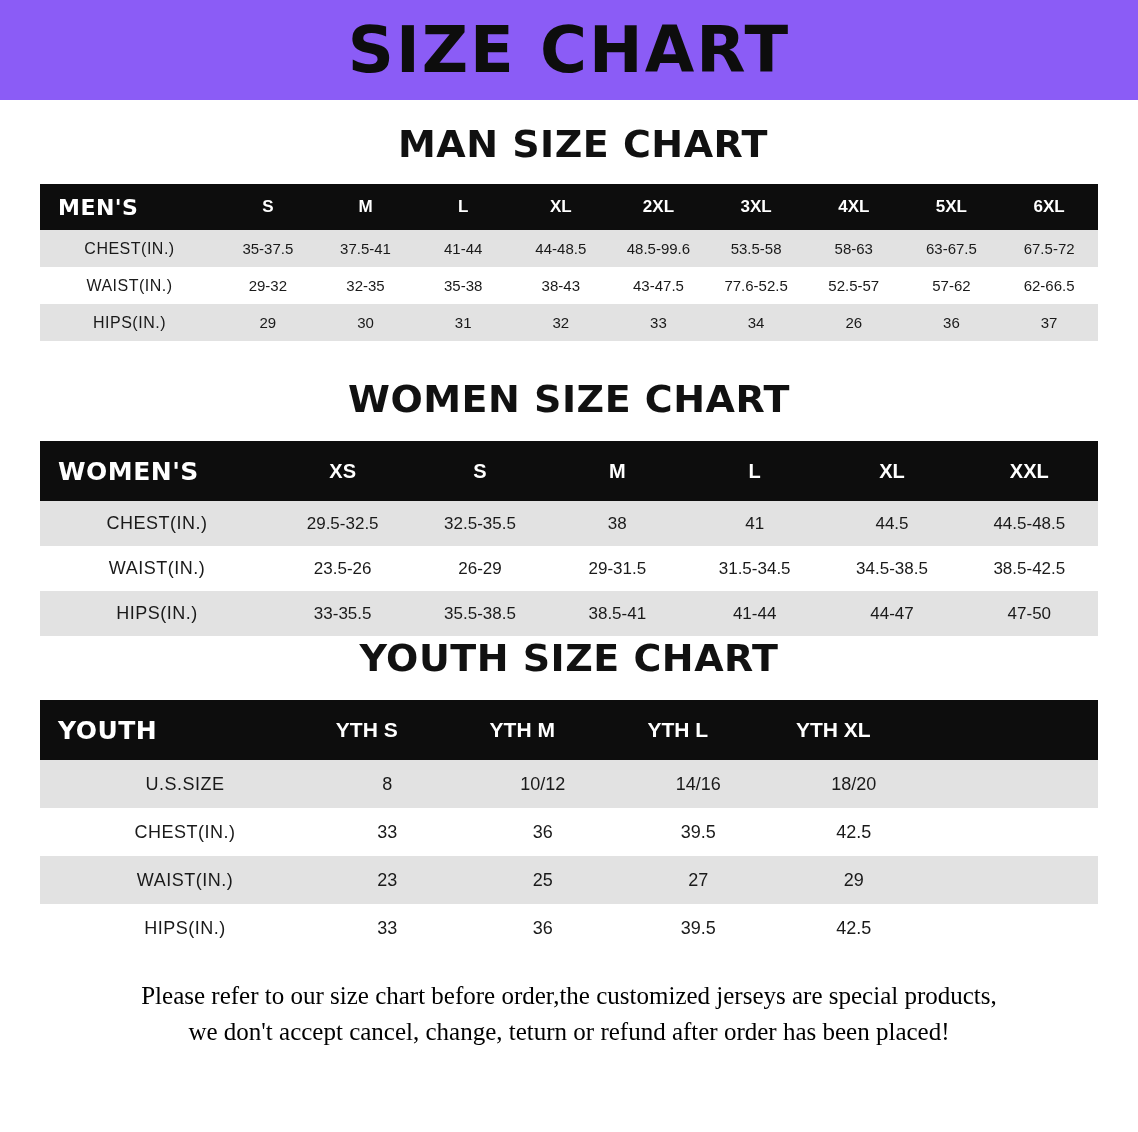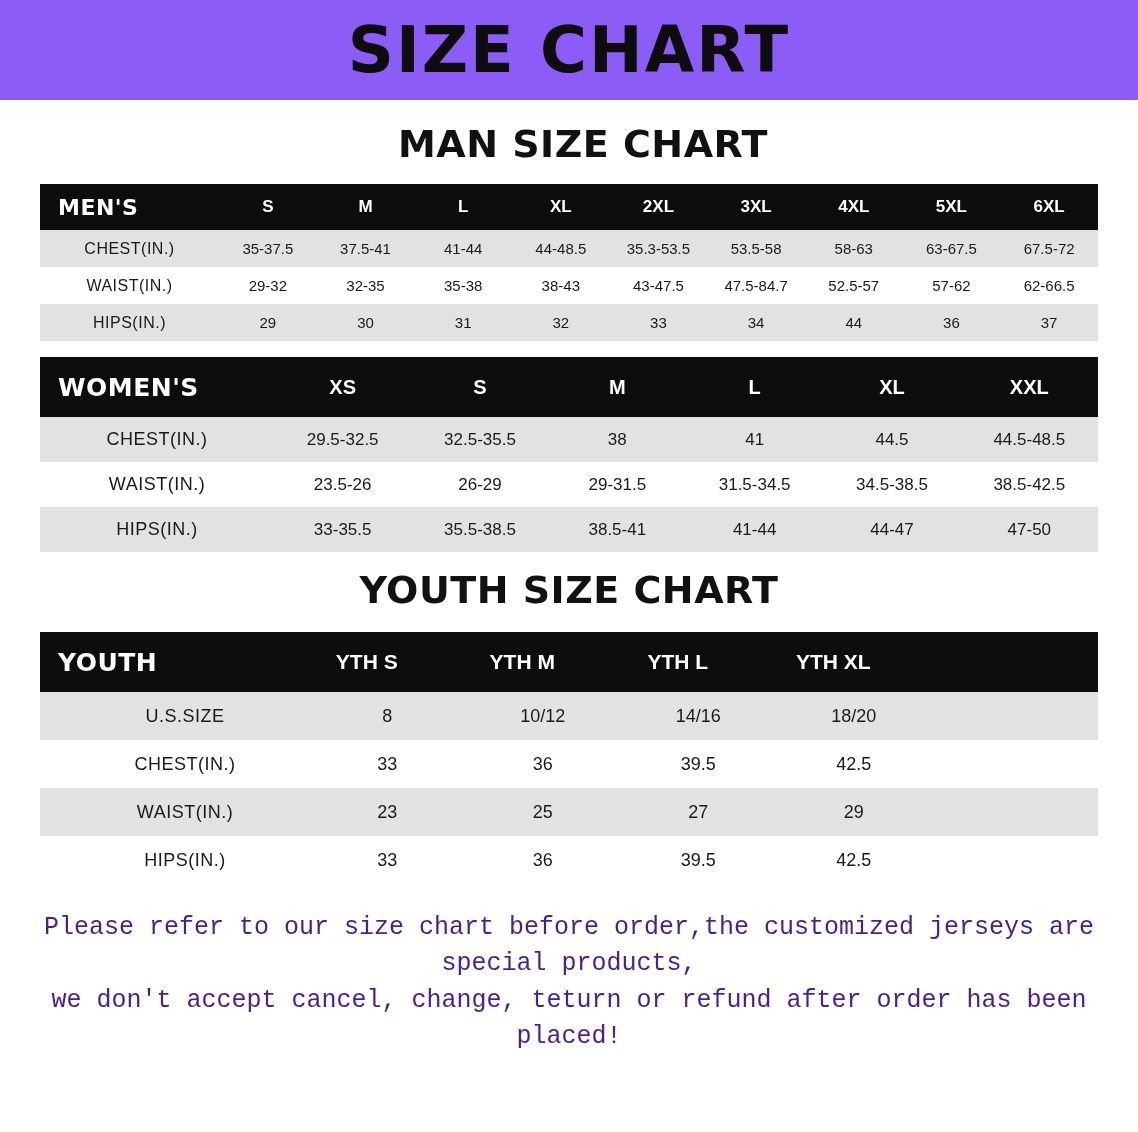--- a/index.html
+++ b/index.html
@@ -46,21 +46,21 @@
     font-size: 38px;
     color: #111111;
     letter-spacing: 0.5px;
   }
   .sec-man  { margin-top: 22px; margin-bottom: 18px; margin-left: 28px; }
   .sec-women{ margin-top: 36px; margin-bottom: 20px; }
   .sec-youth{ margin-bottom: 20px; }
 
   
   .table-wrap {
-    margin: 16px 40px;
+    margin: 0 40px;
   }
   table.size {
     width: 1058px;
     border-collapse: collapse;
     table-layout: fixed;
   }
   table.size th, table.size td {
     text-align: center;
     font-family: "Liberation Sans", sans-serif;
   }
@@ -102,22 +102,22 @@
 
   
   .youth thead th { font-size: 21px; height: 58px; }
   .youth thead th.rowlabel { font-size: 25px; }
   .youth tbody td { font-size: 18px; height: 46px; padding-left: 42px; }
   .youth tbody td.rowlabel { font-size: 18px; }
 
   
   .note {
     margin: 26px 40px 0 40px;
-    color: #4c1d95;
-    font-family: Liberation Mono, monospace;
+    color: #000000;
+    font-family: Liberation Serif, serif;
     font-size: 25px;
     line-height: 1.45;
     text-align: center;
   }
   .note span { display: block; }
 </style>
 </head>
 <body>
 
 <div class="page">
@@ -143,54 +143,55 @@
           <th>6XL</th>
         </tr>
       </thead>
       <tbody>
         <tr class="row-shade">
           <td class="rowlabel">CHEST(IN.)</td>
           <td>35-37.5</td>
           <td>37.5-41</td>
           <td>41-44</td>
           <td>44-48.5</td>
-          <td>35.3-53.5</td>
+          <td>48.5-99.6</td>
           <td>53.5-58</td>
           <td>58-63</td>
           <td>63-67.5</td>
           <td>67.5-72</td>
         </tr>
         <tr class="row-plain">
           <td class="rowlabel">WAIST(IN.)</td>
           <td>29-32</td>
           <td>32-35</td>
           <td>35-38</td>
           <td>38-43</td>
           <td>43-47.5</td>
-          <td>47.5-84.7</td>
+          <td>77.6-52.5</td>
           <td>52.5-57</td>
           <td>57-62</td>
           <td>62-66.5</td>
         </tr>
         <tr class="row-shade">
           <td class="rowlabel">HIPS(IN.)</td>
           <td>29</td>
           <td>30</td>
           <td>31</td>
           <td>32</td>
           <td>33</td>
           <td>34</td>
-          <td>44</td>
+          <td>26</td>
           <td>36</td>
           <td>37</td>
         </tr>
       </tbody>
     </table>
   </div>
 
+  <div class="section-title sec-women">WOMEN SIZE CHART</div>
   <div class="table-wrap">
     <table class="size women">
       <thead>
         <tr>
           <th class="rowlabel" style="width:215px">WOMEN'S</th>
           <th>XS</th>
           <th>S</th>
           <th>M</th>
           <th>L</th>
           <th>XL</th>

